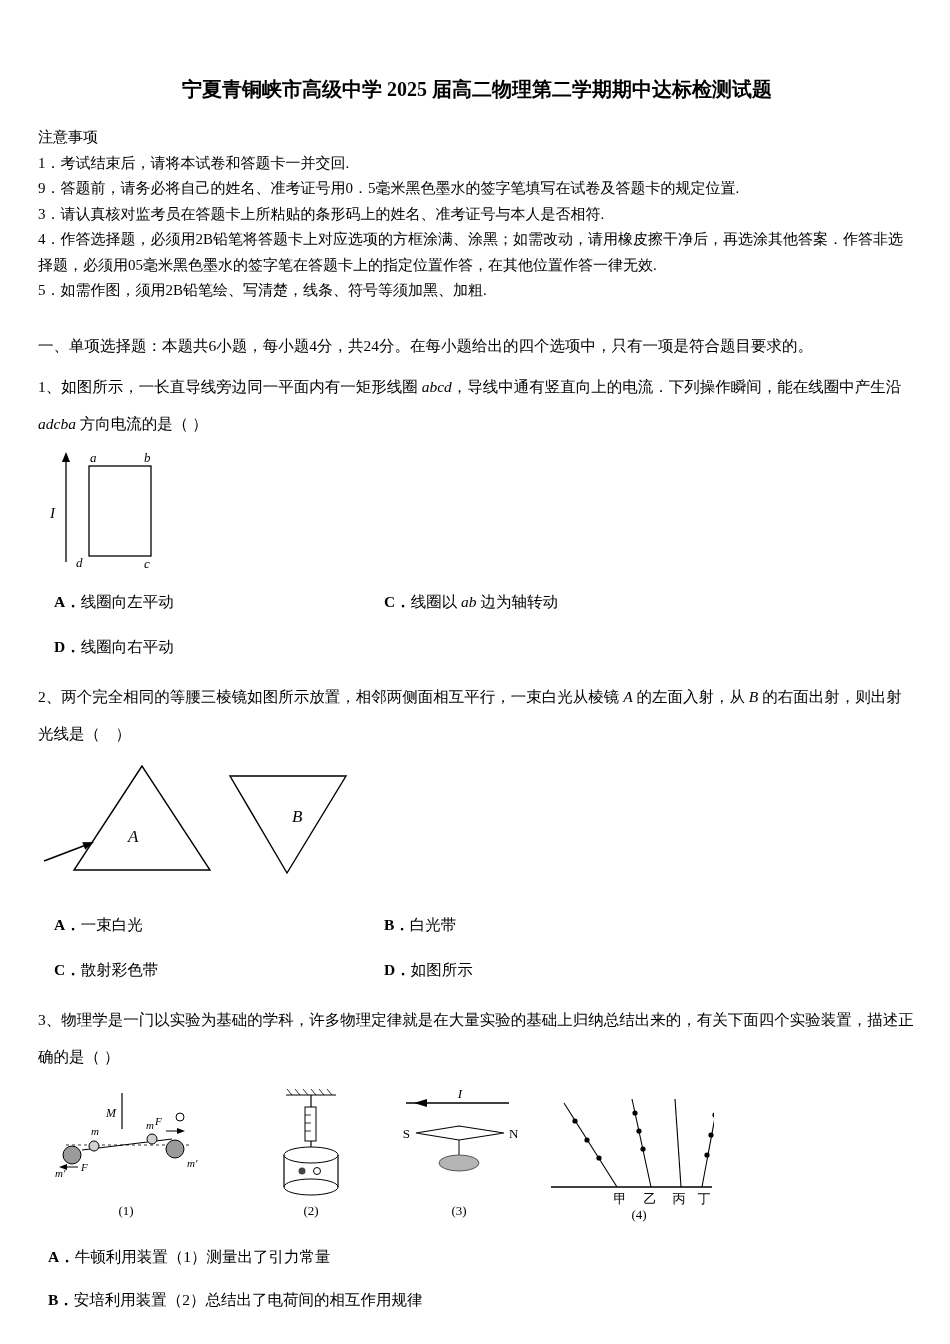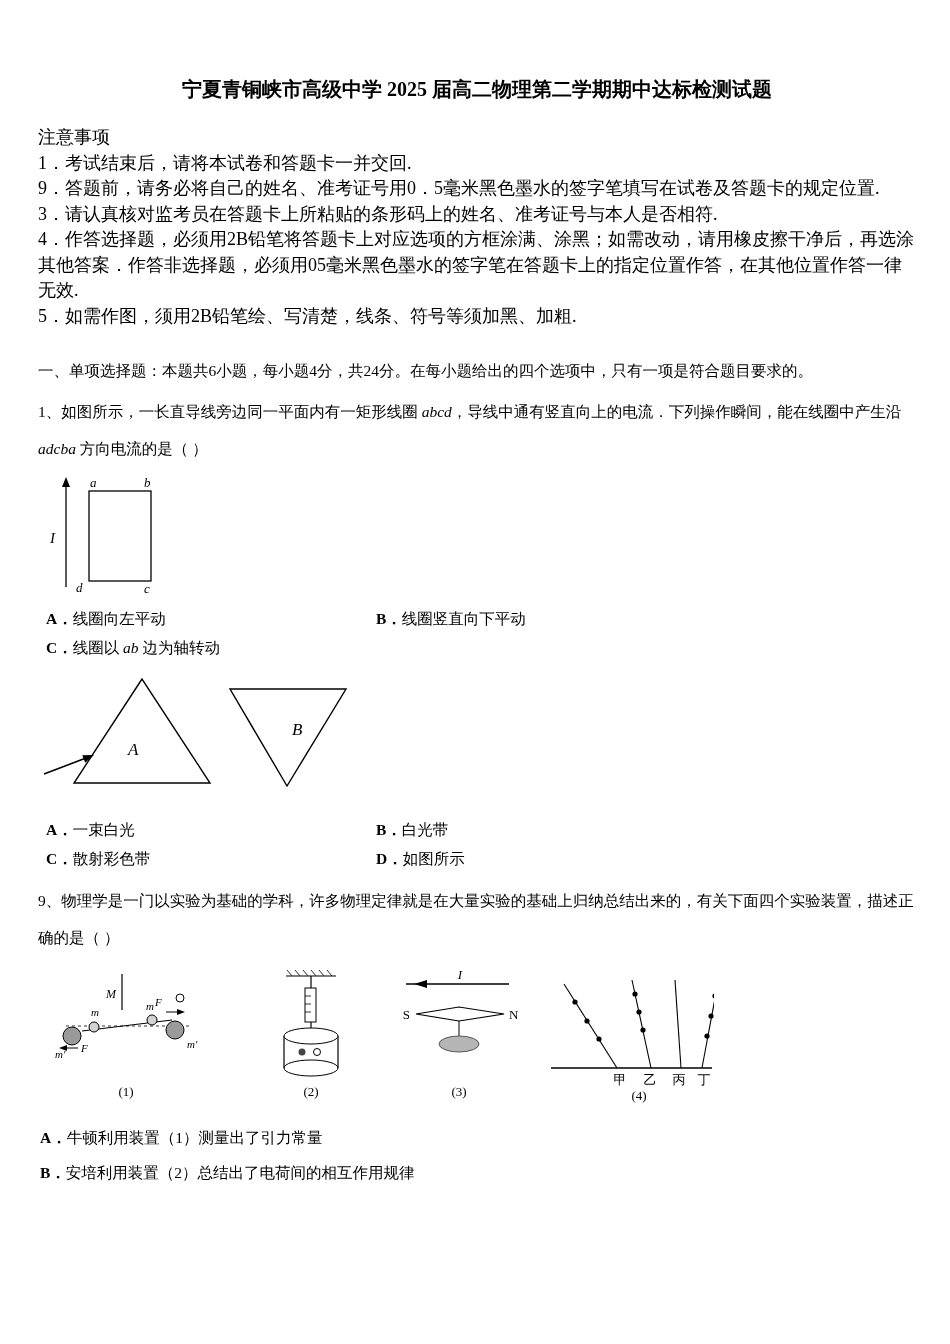--- a/index.html
+++ b/index.html
@@ -1,23 +1,23 @@
 <!DOCTYPE html>
 <html><head>
 <meta charset="utf-8">
 <style>
   html, body { margin: 0; padding: 0; background: #ffffff; }
   body { width: 950px; font-family: "Liberation Serif", "DejaVu Serif", serif; color: #000; }
   .page { width: 950px; min-height: 1344px; padding: 76px 34px 40px 38px; box-sizing: border-box; }
   .title { font-size: 20px; font-weight: 700; text-align: center; margin: 0 0 22px 0; }
-  .notice p { font-size: 18px; line-height: 25.5px; margin: 0; }
+  .notice p { font-size: 15px; line-height: 25.5px; margin: 0; }
   .section-heading { font-size: 15.5px; line-height: 24px; margin: 30px 0 10px 0; }
   .q-text { font-size: 15.5px; line-height: 37px; margin: 0; }
   .var { font-style: italic; font-family: "Liberation Serif", serif; }
-  .opt { font-size: 15.5px; margin: 0; }
+  .opt { font-size: 15.5px; margin: 8px; }
   .opt b { font-weight: 700; }
   .options-2col { display: grid; grid-template-columns: 330px 1fr; row-gap: 8px; margin: 14px 0 12px 8px; }
   .options-1col { margin: 14px 0 0 2px; }
   .options-1col .opt { line-height: 35px; }
   .fig { display: block; }
   .fig1 { margin: 8px 0 0 6px; }
   .fig2 { margin: 6px 0 0 4px; }
   .fig3 { margin: 12px 0 0 16px; }
   svg text { font-family: "Liberation Serif", "DejaVu Serif", serif; }
   svg .it { font-style: italic; }
@@ -49,26 +49,27 @@
       <text class="it" x="6" y="68" font-size="15">I</text>
       <rect x="45" y="16" width="62" height="90" fill="none" stroke="#000" stroke-width="1.3"></rect>
       <text class="it" x="46" y="12" font-size="13">a</text>
       <text class="it" x="100" y="12" font-size="13">b</text>
       <text class="it" x="32" y="117" font-size="13">d</text>
       <text class="it" x="100" y="118" font-size="13">c</text>
     </svg>
 
     <div class="options-2col">
       <p class="opt"><b>A．</b><span>线圈向左平动</span></p>
-      <p class="opt"><b>B．</b><span>线圈竖直向下平动</span></p>
       <p class="opt"><b>C．</b><span>线圈以 </span><i class="var">ab</i><span> 边为轴转动</span></p>
+      <p class="opt"><b>D．</b><span>线圈向右平动</span></p>
     </div>
   </div>
 
   <div>
+    <p class="q-text"><span>2、两个完全相同的等腰三棱镜如图所示放置，相邻两侧面相互平行，一束白光从棱镜 </span><i class="var">A</i><span> 的左面入射，从 </span><i class="var">B</i><span> 的右面出射，则出射光线是（　）</span></p>
 
     <svg class="fig fig2" width="320" height="135" viewBox="0 0 320 135">
       <polygon points="100,8 32,112 168,112" fill="none" stroke="#000" stroke-width="1.4"></polygon>
       <text class="it" x="86" y="84" font-size="17">A</text>
       <line x1="2" y1="103" x2="44" y2="87" stroke="#000" stroke-width="1.6"></line>
       <g transform="translate(52,84) rotate(-21)">
         <polygon points="0,0 -11,-4 -11,4" fill="#000"></polygon>
       </g>
       <polygon points="188,18 304,18 245,115" fill="none" stroke="#000" stroke-width="1.4"></polygon>
       <text class="it" x="250" y="64" font-size="17">B</text>
@@ -76,21 +77,21 @@
 
     <div class="options-2col">
       <p class="opt"><b>A．</b><span>一束白光</span></p>
       <p class="opt"><b>B．</b><span>白光带</span></p>
       <p class="opt"><b>C．</b><span>散射彩色带</span></p>
       <p class="opt"><b>D．</b><span>如图所示</span></p>
     </div>
   </div>
 
   <div>
-    <p class="q-text">9、物理学是一门以实验为基础的学科，许多物理定律就是在大量实验的基础上归纳总结出来的，有关下面四个实验装置，描述正确的是（ ）</p>
+    <p class="q-text">3、物理学是一门以实验为基础的学科，许多物理定律就是在大量实验的基础上归纳总结出来的，有关下面四个实验装置，描述正确的是（ ）</p>
 
     <svg class="fig fig3" width="660" height="138" viewBox="0 0 660 138">
 
       <g>
         <line x1="68" y1="6" x2="68" y2="42" stroke="#000" stroke-width="1.2"></line>
         <text x="52" y="30" font-size="12" class="it">M</text>
         <circle cx="126" cy="30" r="4" fill="#fff" stroke="#000"></circle>
         <line x1="12" y1="58" x2="136" y2="58" stroke="#000" stroke-width="0.8" stroke-dasharray="3,3"></line>
         <line x1="28" y1="63" x2="118" y2="52" stroke="#000" stroke-width="1.2"></line>
         <circle cx="18" cy="68" r="9" fill="#9a9a9a" stroke="#000"></circle>

